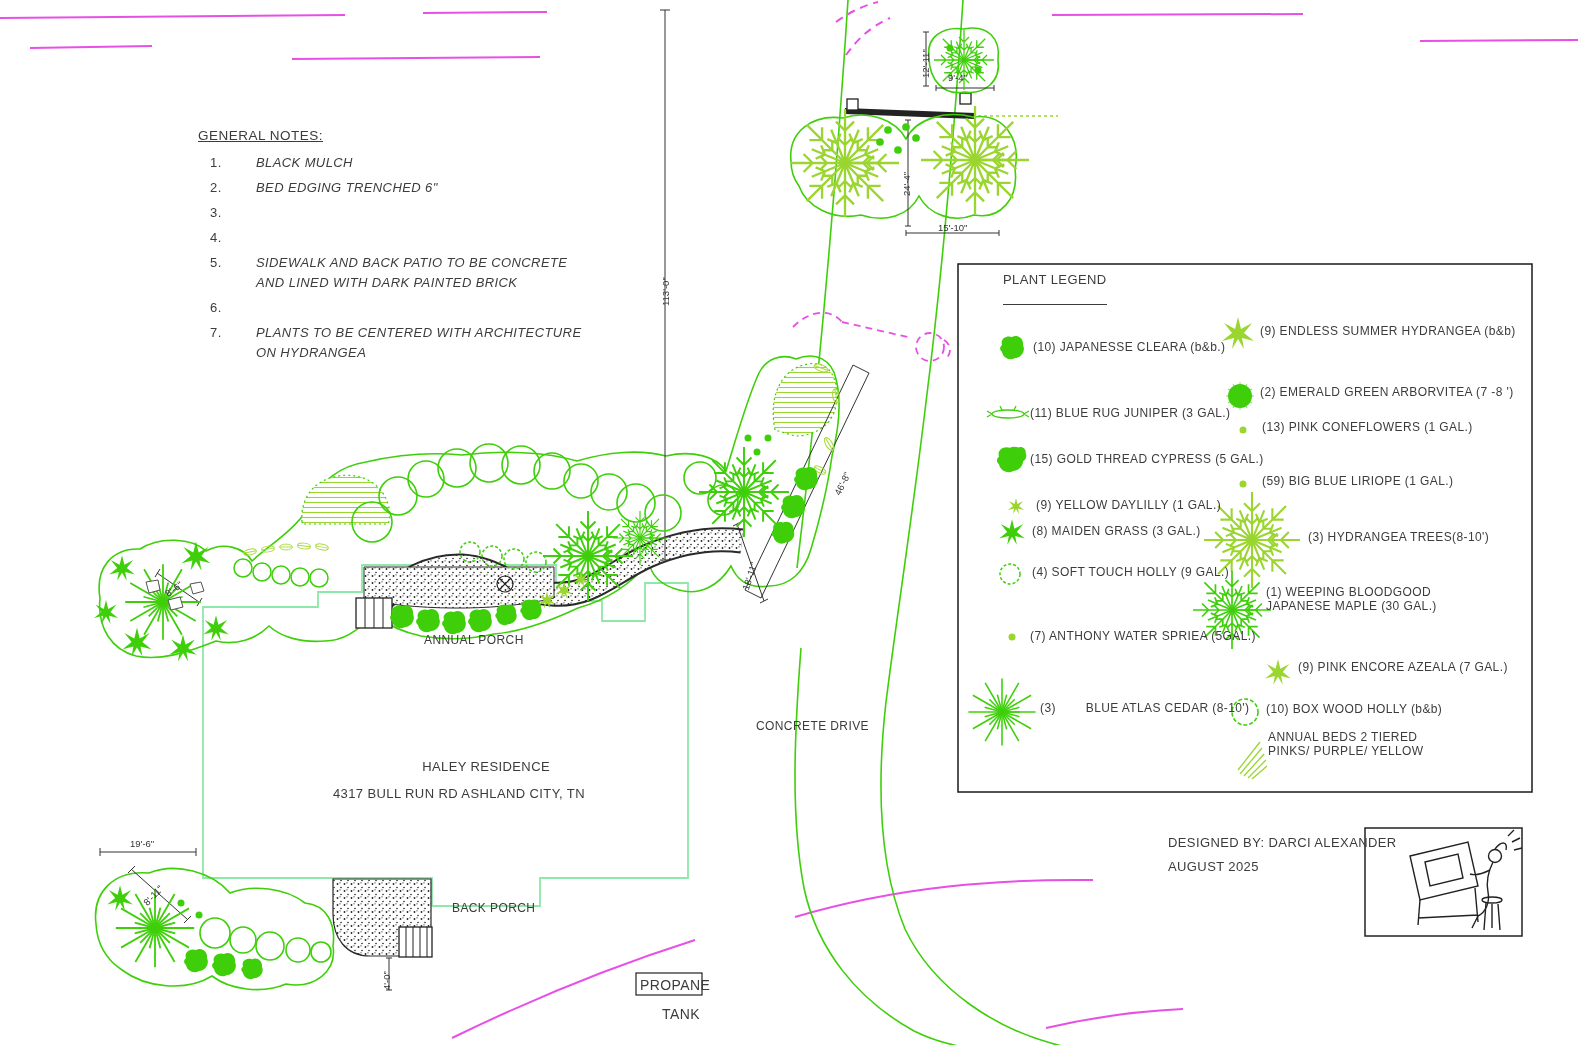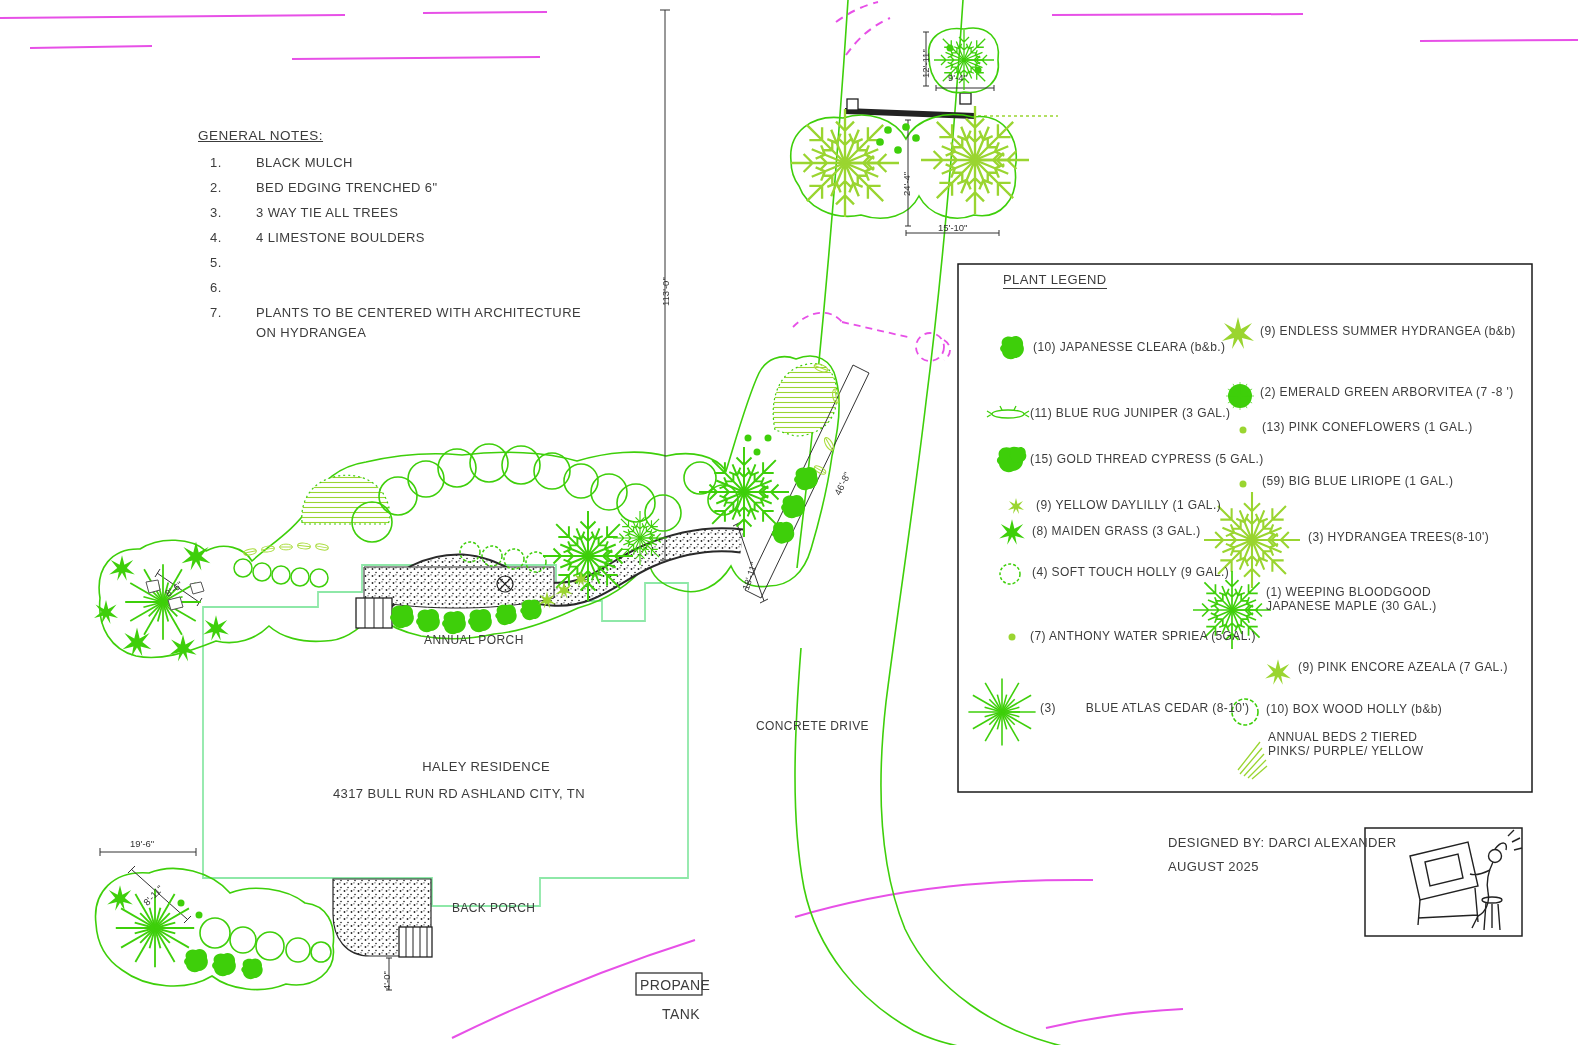--- a/index.html
+++ b/index.html
@@ -4,26 +4,26 @@
 <style>
   html,body{margin:0;padding:0;background:#fff;}
   #canvas{position:relative;width:1578px;height:1045px;background:#fff;overflow:hidden;
           font-family:"Liberation Sans",sans-serif;color:#3c3c3c;}
   svg{position:absolute;left:0;top:0;}
   .t{position:absolute;white-space:nowrap;color:#3c3c3c;letter-spacing:.4px;line-height:1.15;}
   .s11{font-size:14px;} .s12{font-size:12px;} .s13{font-size:13px;}
   .dim{position:absolute;font-size:9.5px;color:#333;letter-spacing:0;transform-origin:0 0;white-space:nowrap;}
   .pre{white-space:pre-line;} .presp{white-space:pre;}
   .ctr{text-align:right;}
-  .underl{border-bottom:1.5px solid #3c3c3c;padding-bottom:0;}
+  .underl{border-bottom:1.5px solid #3c3c3c;padding-bottom:16px;}
   #notes{position:absolute;left:198px;top:128px;width:400px;}
   #notes .hd{font-size:13.5px;margin-bottom:10px;letter-spacing:.5px;text-decoration:underline;}
   .note-row{display:flex;margin-bottom:5px;font-size:13px;line-height:20px;letter-spacing:.4px;}
   .note-num{width:46px;padding-left:12px;flex:none;}
-  .note-text{flex:1;}
+  .note-text{flex:1;font-style:italic;}
 </style>
 </head>
 <body>
 
 <div id="canvas">
 
 <svg width="1578" height="1045" viewBox="0 0 1578 1045">
   <defs>
     <pattern id="stip" width="7" height="7" patternUnits="userSpaceOnUse">
       <rect width="7" height="7" fill="#ffffff"></rect>
@@ -376,28 +376,27 @@
   <div class="note-row">
         <span class="note-num">1.</span>
         <span class="note-text">BLACK MULCH</span>
       </div>
   <div class="note-row">
         <span class="note-num">2.</span>
         <span class="note-text">BED EDGING TRENCHED 6"</span>
       </div>
   <div class="note-row">
         <span class="note-num">3.</span>
-        <span class="note-text">3 WAY TIE ALL TREES</span>
       </div>
   <div class="note-row">
         <span class="note-num">4.</span>
-        <span class="note-text">4 LIMESTONE BOULDERS</span>
       </div>
   <div class="note-row">
         <span class="note-num">5.</span>
+        <span class="note-text">SIDEWALK AND BACK PATIO TO BE CONCRETE AND LINED WITH DARK PAINTED BRICK</span>
       </div>
   <div class="note-row">
         <span class="note-num">6.</span>
       </div>
   <div class="note-row">
         <span class="note-num">7.</span>
         <span class="note-text">PLANTS TO BE CENTERED WITH ARCHITECTURE ON HYDRANGEA</span>
       </div>
 </div>
 

